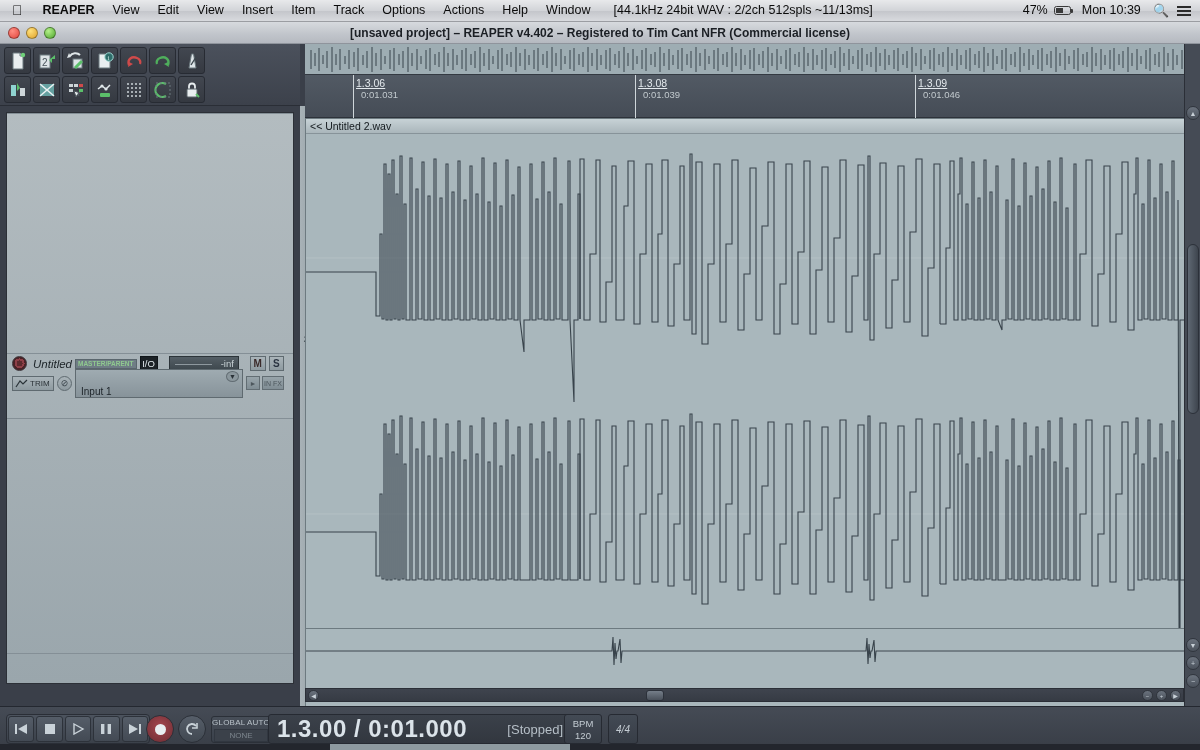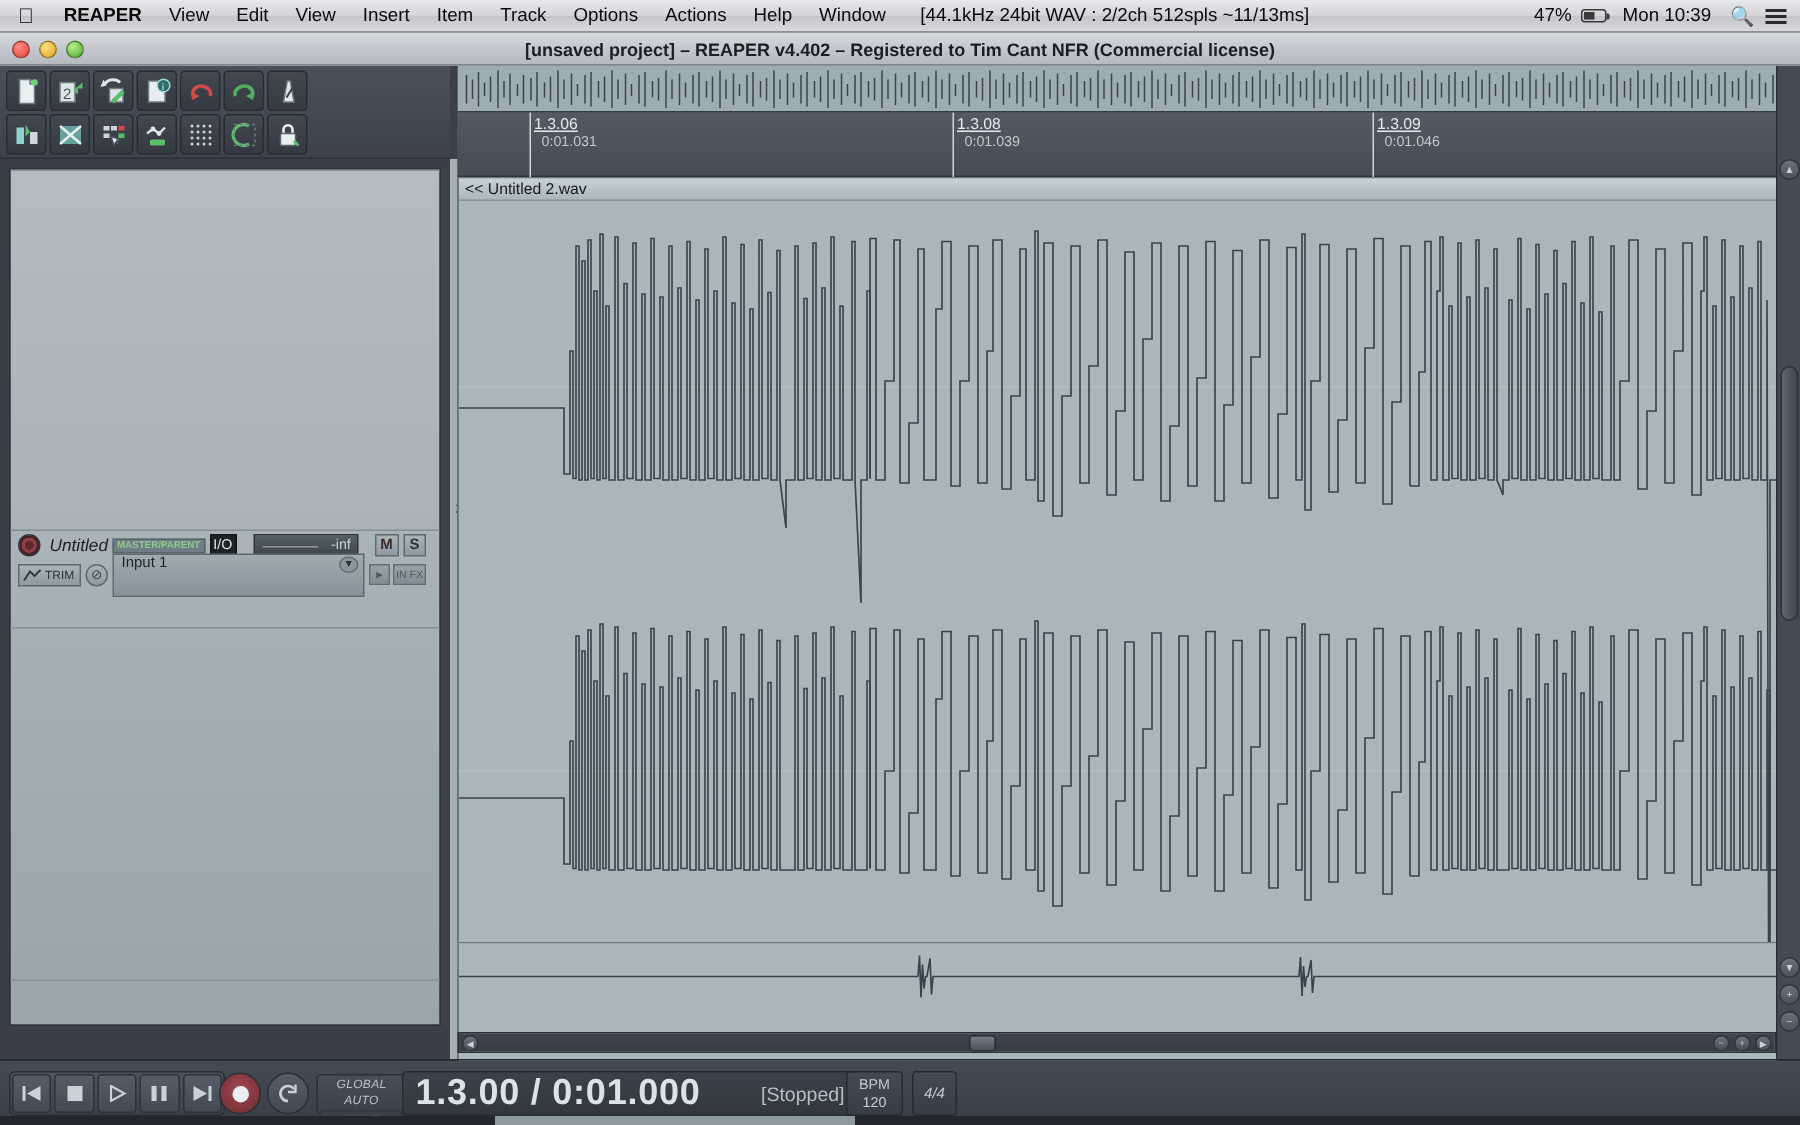--- a/index.html
+++ b/index.html
@@ -105,21 +105,21 @@
     border:1px solid #5f6a70;color:#222a2e;font-size:10px;
     display:flex;align-items:center;justify-content:center;}
   .trow3{display:flex;align-items:center;height:16px;gap:3px;margin-top:3px;}
   .ttrim{width:42px;height:15px;background:linear-gradient(to bottom,#aab4b9,#8e9aa0);
     border:1px solid #5f6a70;display:flex;align-items:center;gap:2px;padding-left:2px;}
   .ttrim b{font-size:8px;color:#2a3237;font-weight:normal;}
   .tmon{width:15px;height:15px;border-radius:50%;
     background:linear-gradient(to bottom,#aab4b9,#8e9aa0);border:1px solid #5f6a70;
     font-size:9px;color:#39434a;display:flex;align-items:center;justify-content:center;flex:none;}
   .tinput{flex:1;height:29px;background:linear-gradient(to bottom,#9fabb1,#87939a);
-    border:1px solid #5f6a70;font-size:10px;color:#1d2429;display:flex;align-items:flex-start;
+    border:1px solid #5f6a70;font-size:10px;color:#1d2429;display:flex;align-items:flex-end;
     padding-left:5px;position:relative;}
   .tinput .chev{position:absolute;right:3px;top:1px;width:13px;height:11px;border-radius:50%;
     background:#8b979d;border:1px solid #626d73;color:#2a3238;font-size:7px;
     display:flex;align-items:center;justify-content:center;}
   .trecmode{width:38px;height:14px;display:flex;gap:2px;}
   .trecmode i{display:block;height:14px;background:linear-gradient(to bottom,#98a4aa,#808d94);
     border:1px solid #626d73;font-size:7px;color:#4d575d;font-style:normal;
     display:flex;align-items:center;justify-content:center;}
 
   
@@ -524,21 +524,21 @@
     <span class="tpround rec" style="position:absolute;left:146px;top:8px;">
         <i></i>
       </span>
     <span class="tpround loop" style="position:absolute;left:178px;top:8px;">
       <svg width="16" height="16" viewBox="0 0 16 16">
           <path d="M12 5A5 5 0 108 13" stroke="#c9d2d8" stroke-width="1.8" fill="none"></path>
           <path d="M13 2v5h-5" stroke="#c9d2d8" stroke-width="1.6" fill="none"></path>
         </svg>
     </span>
 
-    <div class="glob" style="left:211px;font-style:italic;">
+    <div class="glob" style="left:211px;">
       <div class="t">GLOBAL AUTO</div>
       <div class="b">NONE</div>
     </div>
 
     <div id="bigtime">
       <span class="tval">1.3.00 / 0:01.000</span>
       <span class="tstat">[Stopped]</span>
     </div>
 
     <div class="smallbox" style="left:564px;width:38px;">

